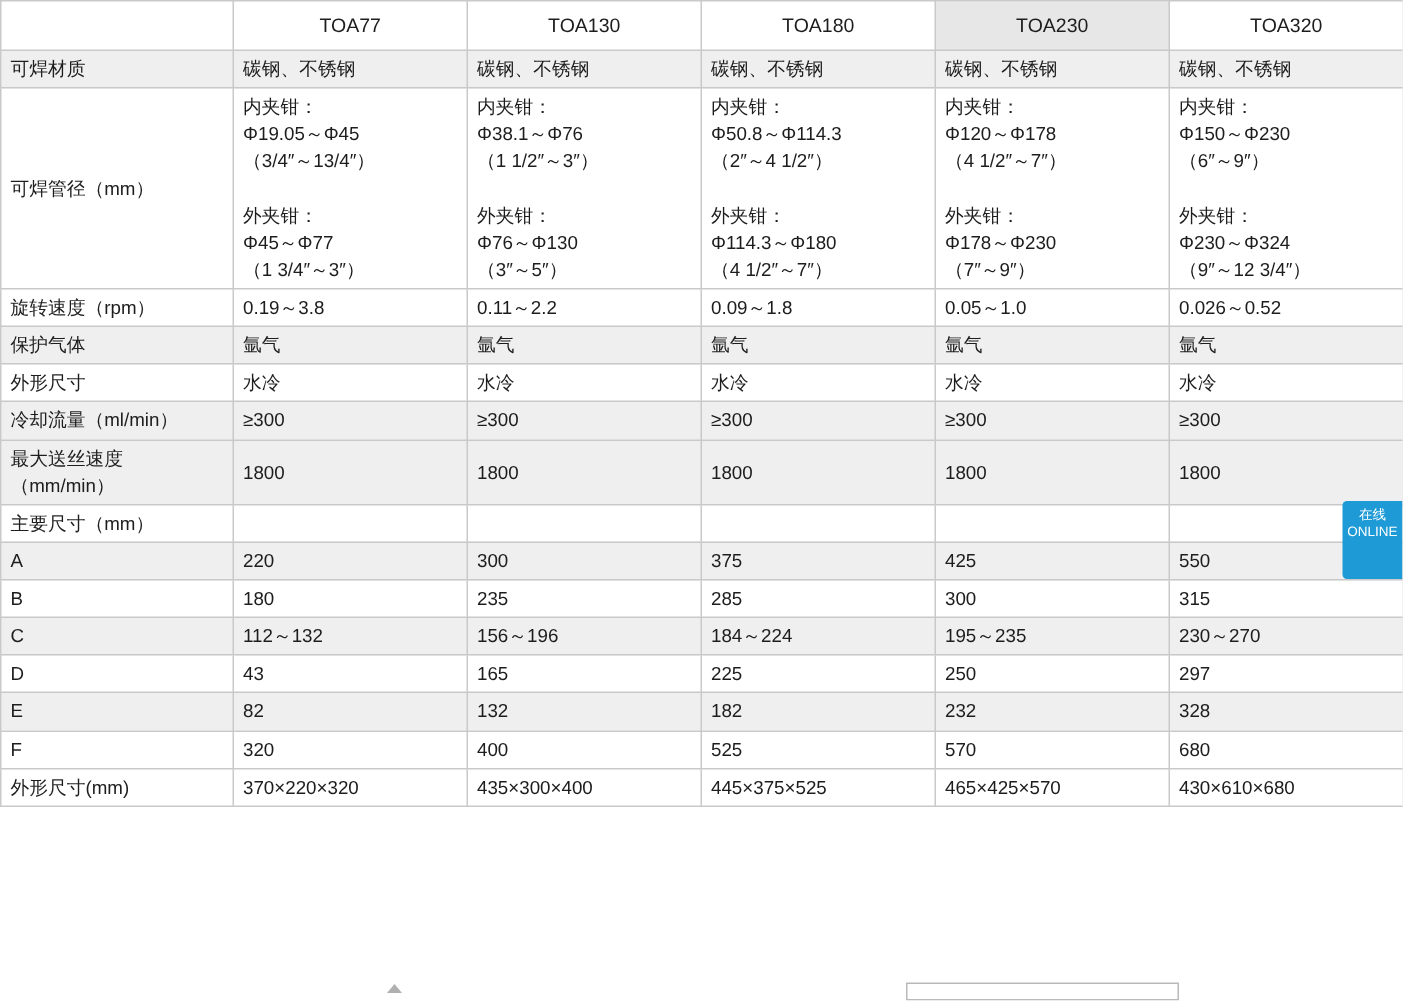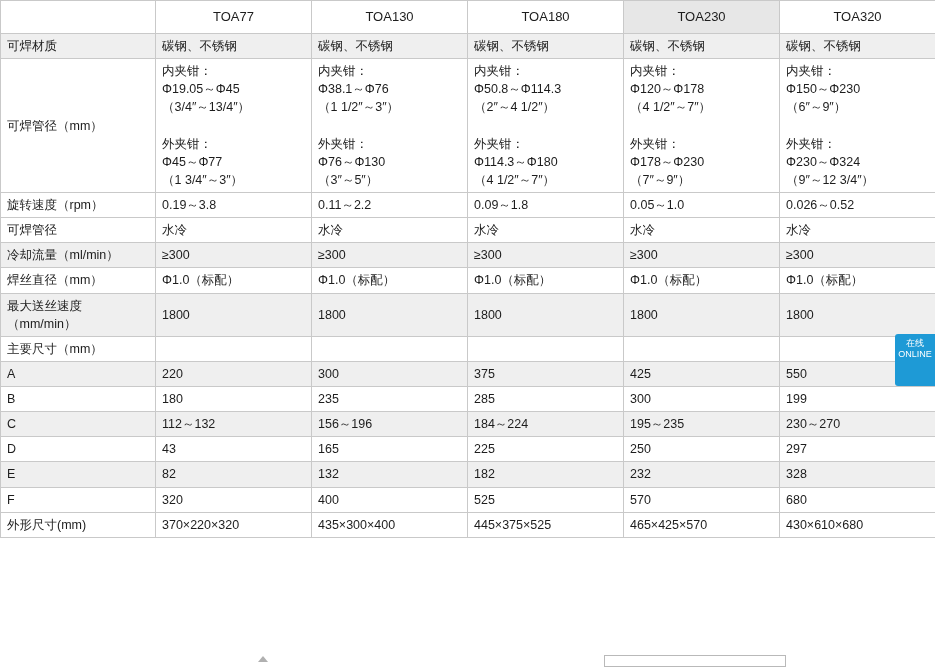--- a/index.html
+++ b/index.html
@@ -178,43 +178,43 @@
 （9″～12 3/4″）</td>
       </tr>
       <tr class="row-h">
         <td class="label multiline">旋转速度（rpm）</td>
         <td class="multiline">0.19～3.8</td>
         <td class="multiline">0.11～2.2</td>
         <td class="multiline">0.09～1.8</td>
         <td class="multiline">0.05～1.0</td>
         <td class="multiline">0.026～0.52</td>
       </tr>
-      <tr class="row-h">
-        <td class="label multiline">可焊管径</td>
+      <tr class="shaded row-h">
+        <td class="label multiline">保护气体</td>
+        <td class="multiline">氩气</td>
+        <td class="multiline">氩气</td>
+        <td class="multiline">氩气</td>
+        <td class="multiline">氩气</td>
+        <td class="multiline">氩气</td>
+      </tr>
+      <tr class="row-h">
+        <td class="label multiline">外形尺寸</td>
         <td class="multiline">水冷</td>
         <td class="multiline">水冷</td>
         <td class="multiline">水冷</td>
         <td class="multiline">水冷</td>
         <td class="multiline">水冷</td>
       </tr>
       <tr class="shaded row-h">
         <td class="label multiline">冷却流量（ml/min）</td>
         <td class="multiline">≥300</td>
         <td class="multiline">≥300</td>
         <td class="multiline">≥300</td>
         <td class="multiline">≥300</td>
         <td class="multiline">≥300</td>
-      </tr>
-      <tr class="row-h">
-        <td class="label multiline">焊丝直径（mm）</td>
-        <td class="multiline">Φ1.0（标配）</td>
-        <td class="multiline">Φ1.0（标配）</td>
-        <td class="multiline">Φ1.0（标配）</td>
-        <td class="multiline">Φ1.0（标配）</td>
-        <td class="multiline">Φ1.0（标配）</td>
       </tr>
       <tr class="shaded row-h2">
         <td class="label multiline">最大送丝速度
 （mm/min）</td>
         <td class="multiline">1800</td>
         <td class="multiline">1800</td>
         <td class="multiline">1800</td>
         <td class="multiline">1800</td>
         <td class="multiline">1800</td>
       </tr>
@@ -233,21 +233,21 @@
         <td class="multiline">375</td>
         <td class="multiline">425</td>
         <td class="multiline">550</td>
       </tr>
       <tr class="row-h">
         <td class="label multiline">B</td>
         <td class="multiline">180</td>
         <td class="multiline">235</td>
         <td class="multiline">285</td>
         <td class="multiline">300</td>
-        <td class="multiline">199</td>
+        <td class="multiline">315</td>
       </tr>
       <tr class="shaded row-h">
         <td class="label multiline">C</td>
         <td class="multiline">112～132</td>
         <td class="multiline">156～196</td>
         <td class="multiline">184～224</td>
         <td class="multiline">195～235</td>
         <td class="multiline">230～270</td>
       </tr>
       <tr class="row-h">

